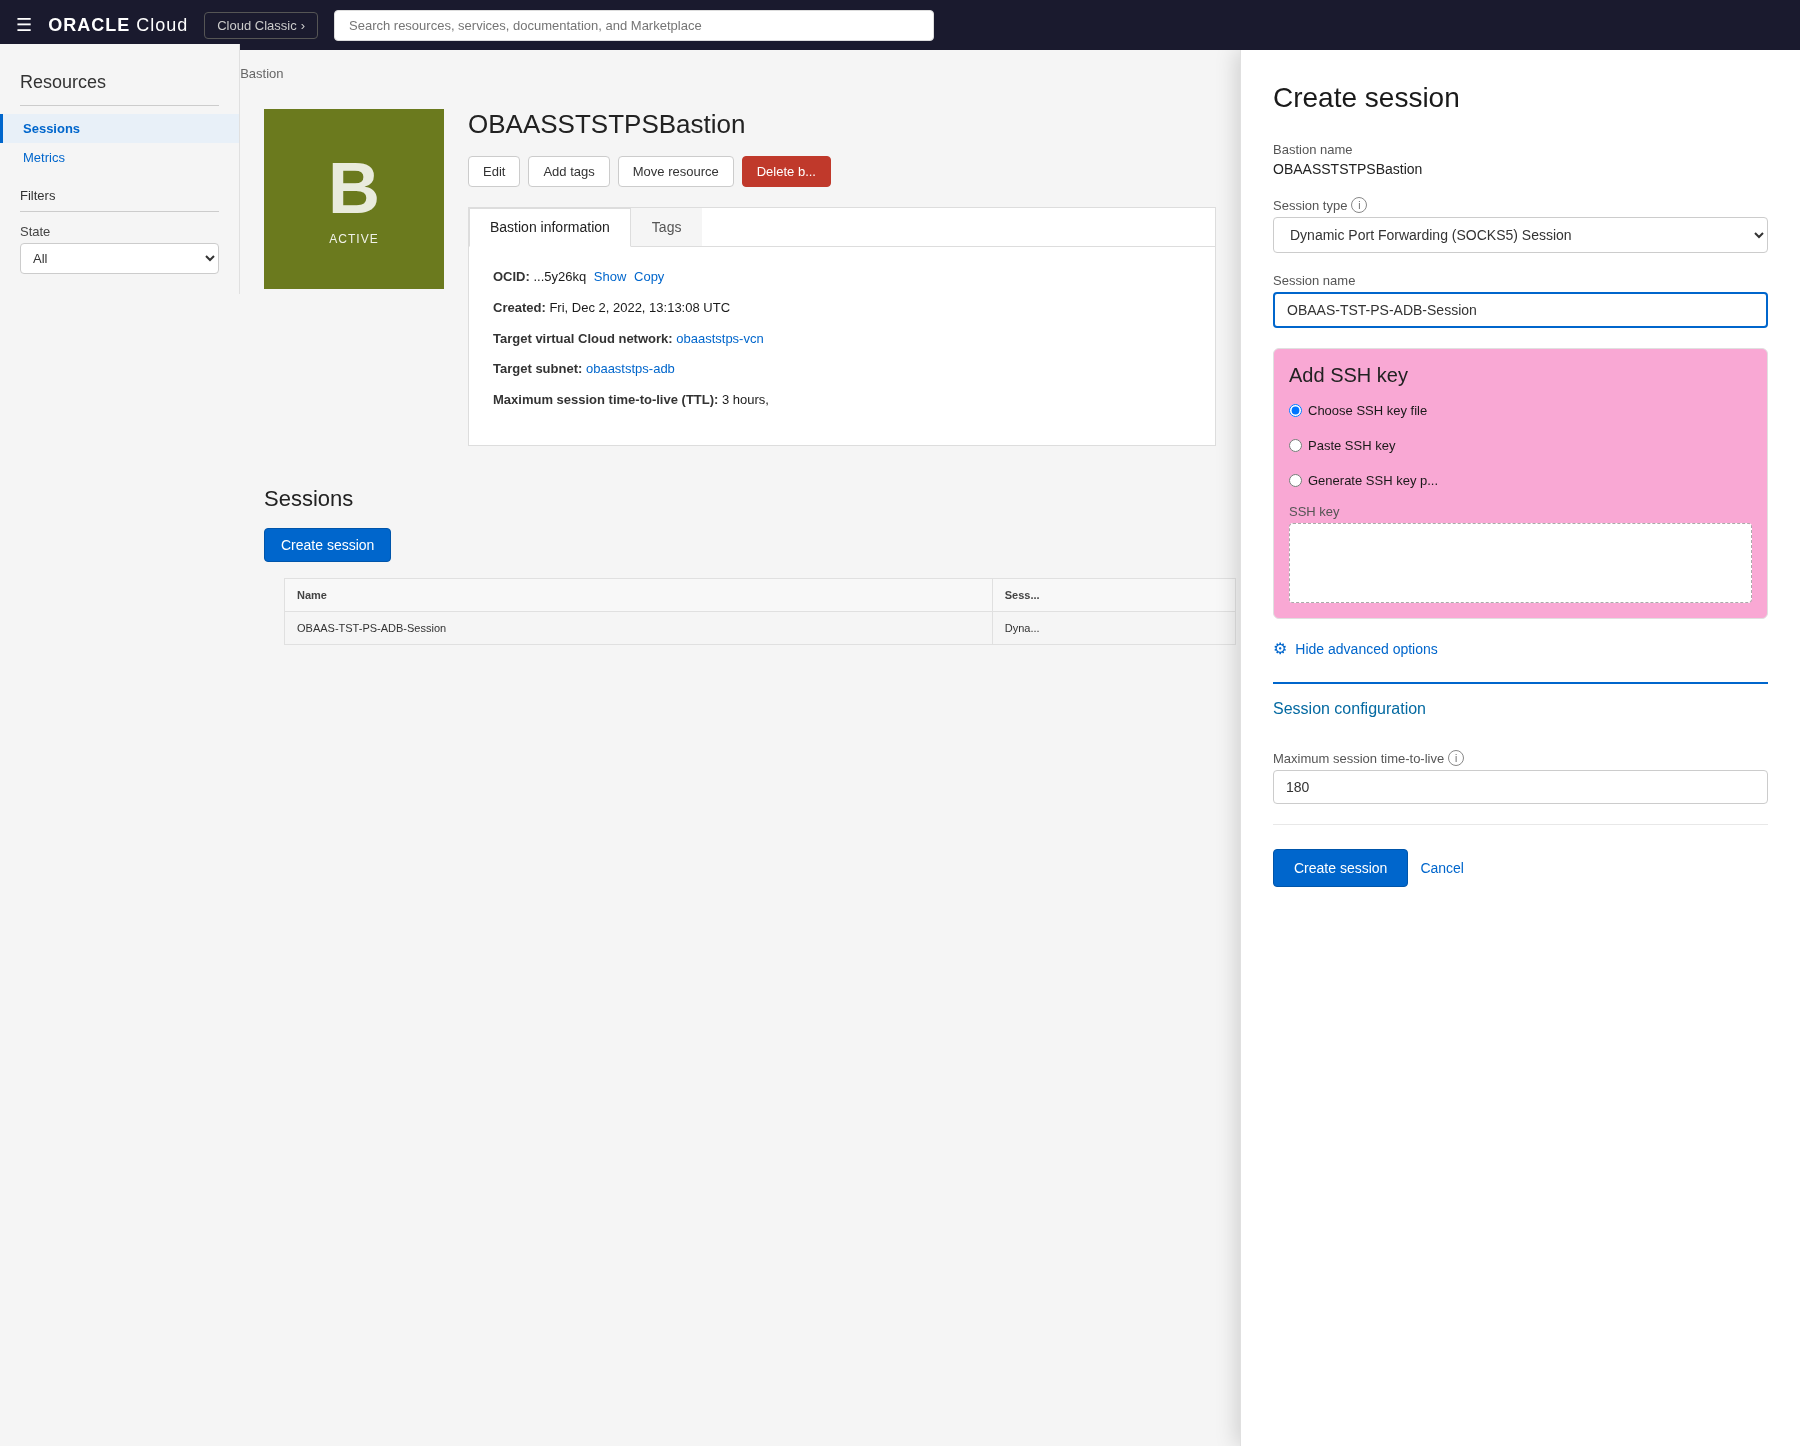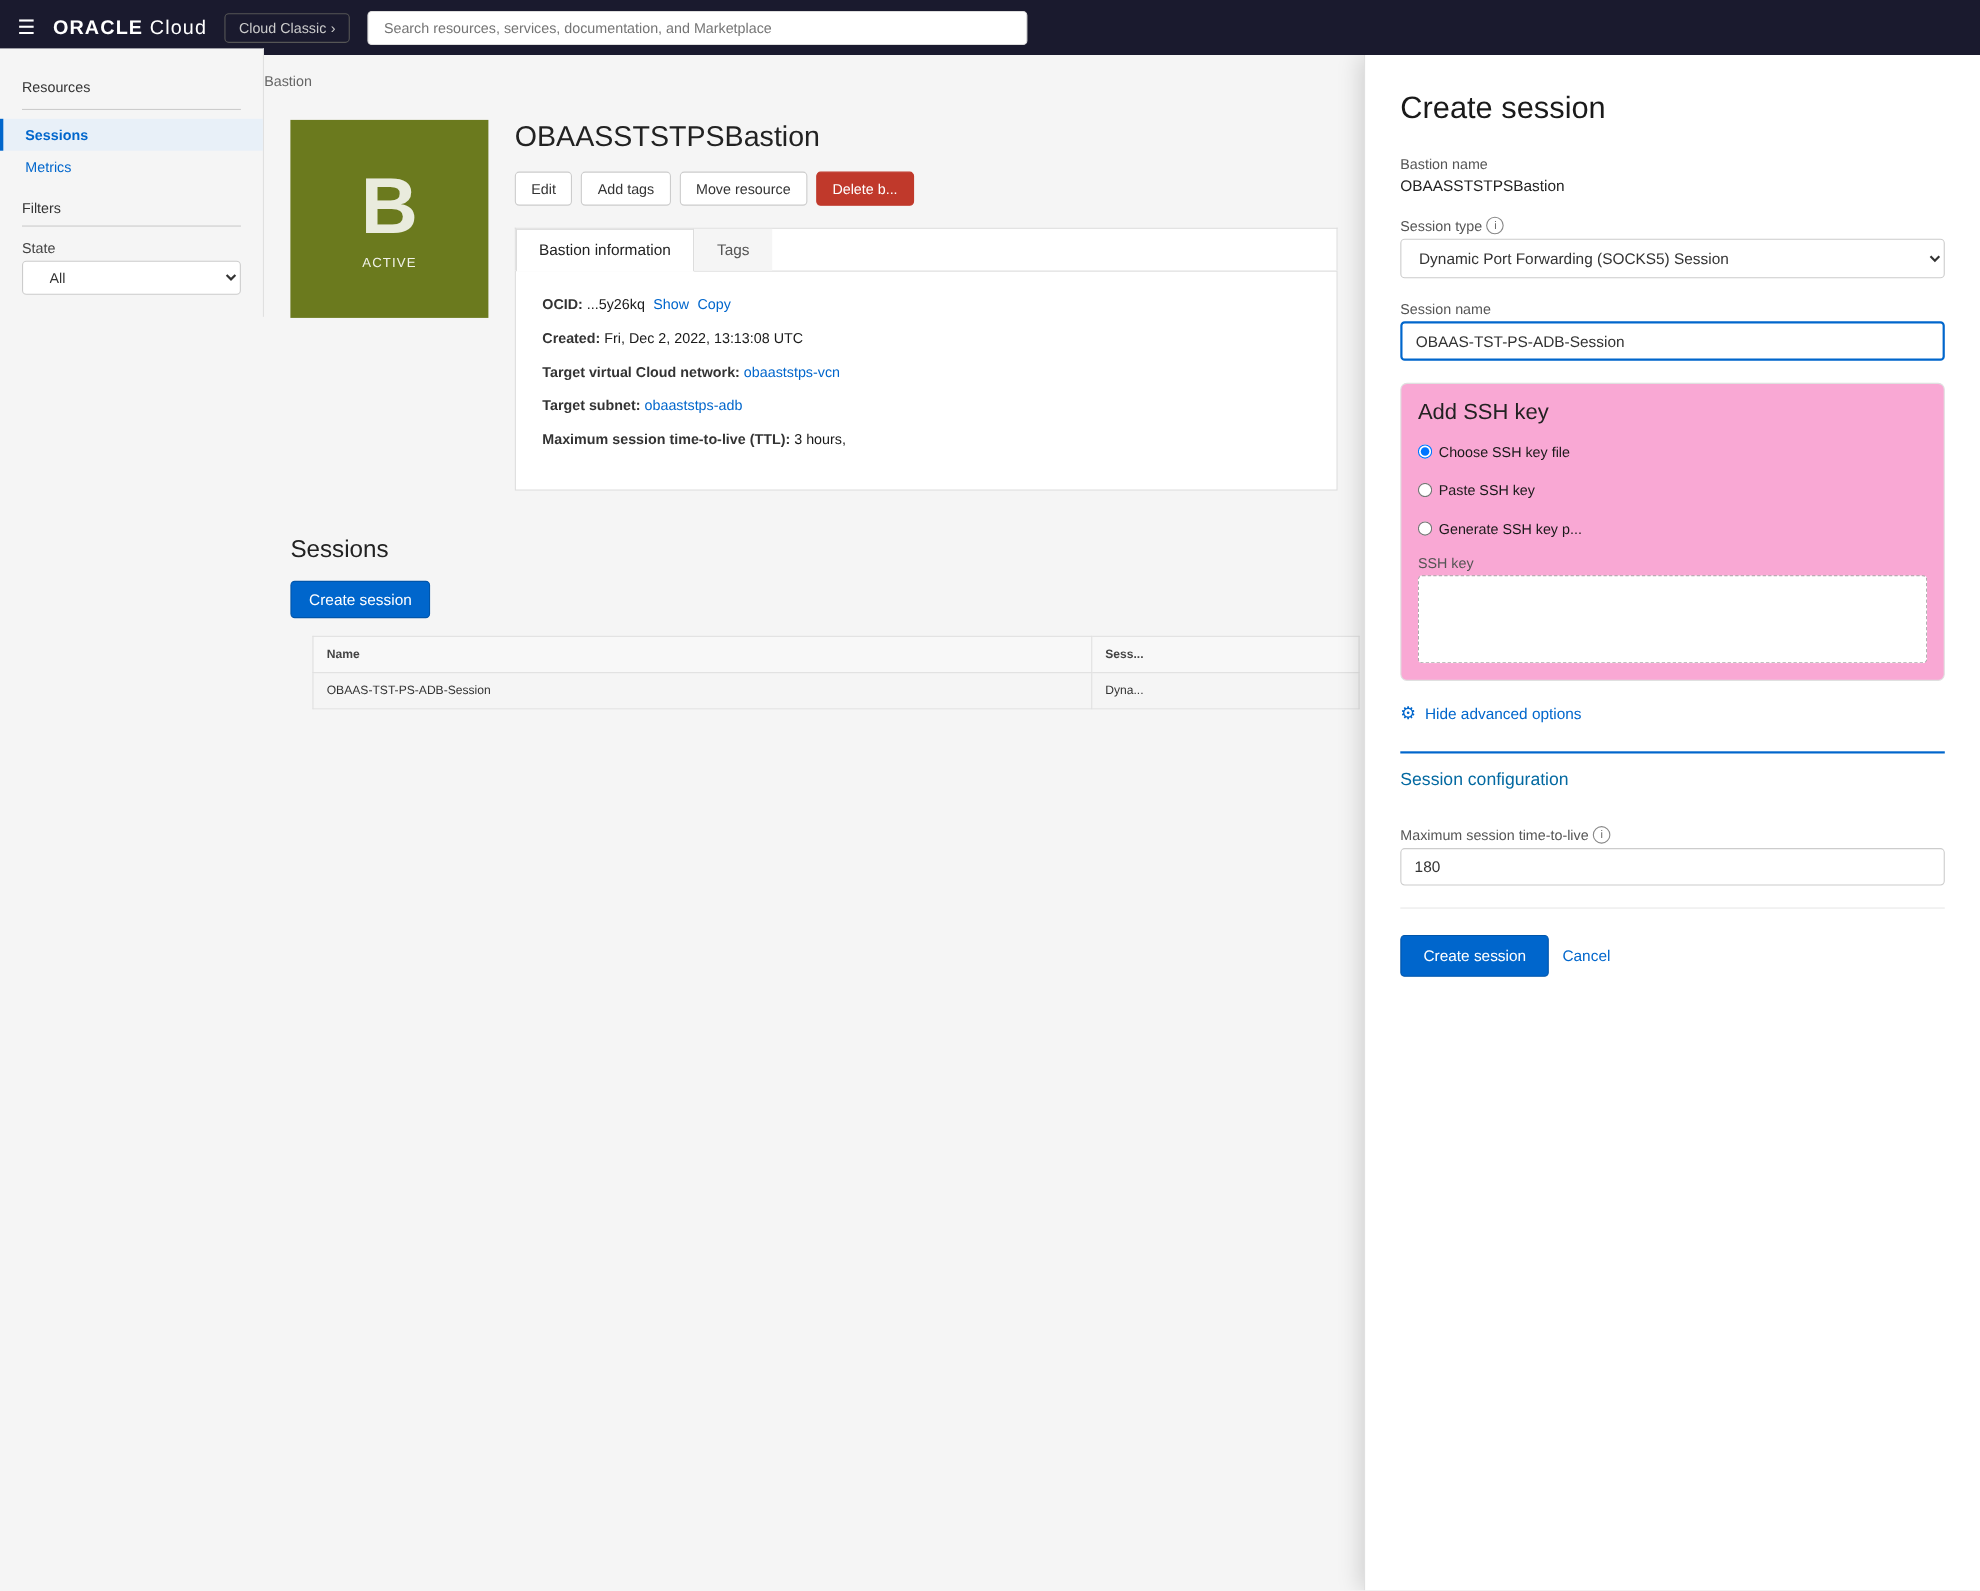--- a/index.html
+++ b/index.html
@@ -181,21 +181,21 @@
     .sidebar {
       width: 240px;
       padding: 20px 0;
       background: #f5f5f5;
       border-right: 1px solid #e0e0e0;
       position: absolute;
       left: 0;
       top: 44px;
     }
     .sidebar-section-title {
-      font-size: 13px;
+      font-size: 18px;
       font-weight: 500;
       color: #333;
       padding: 8px 20px 4px;
     }
     .sidebar-divider { border: none; border-top: 1px solid #ccc; margin: 8px 20px; }
     .sidebar-item {
       display: flex;
       align-items: center;
       padding: 7px 20px;
       font-size: 13px;
@@ -209,21 +209,21 @@
       color: #0066cc;
       background: #e8f0f8;
     }
 
     .filters-section { padding: 16px 20px 0; }
     .filters-title { font-size: 13px; font-weight: 400; color: #333; margin-bottom: 8px; }
     .filters-divider { border: none; border-top: 1px solid #ccc; margin-bottom: 12px; }
     .filter-label { font-size: 13px; color: #444; margin-bottom: 4px; }
     .filter-select {
       width: 100%;
-      padding: 6px 20px;
+      padding: 6px 8px;
       border: 1px solid #ccc;
       border-radius: 4px;
       font-size: 13px;
       background: white;
       color: #333;
       cursor: pointer;
     }
 
     
     .right-panel {

